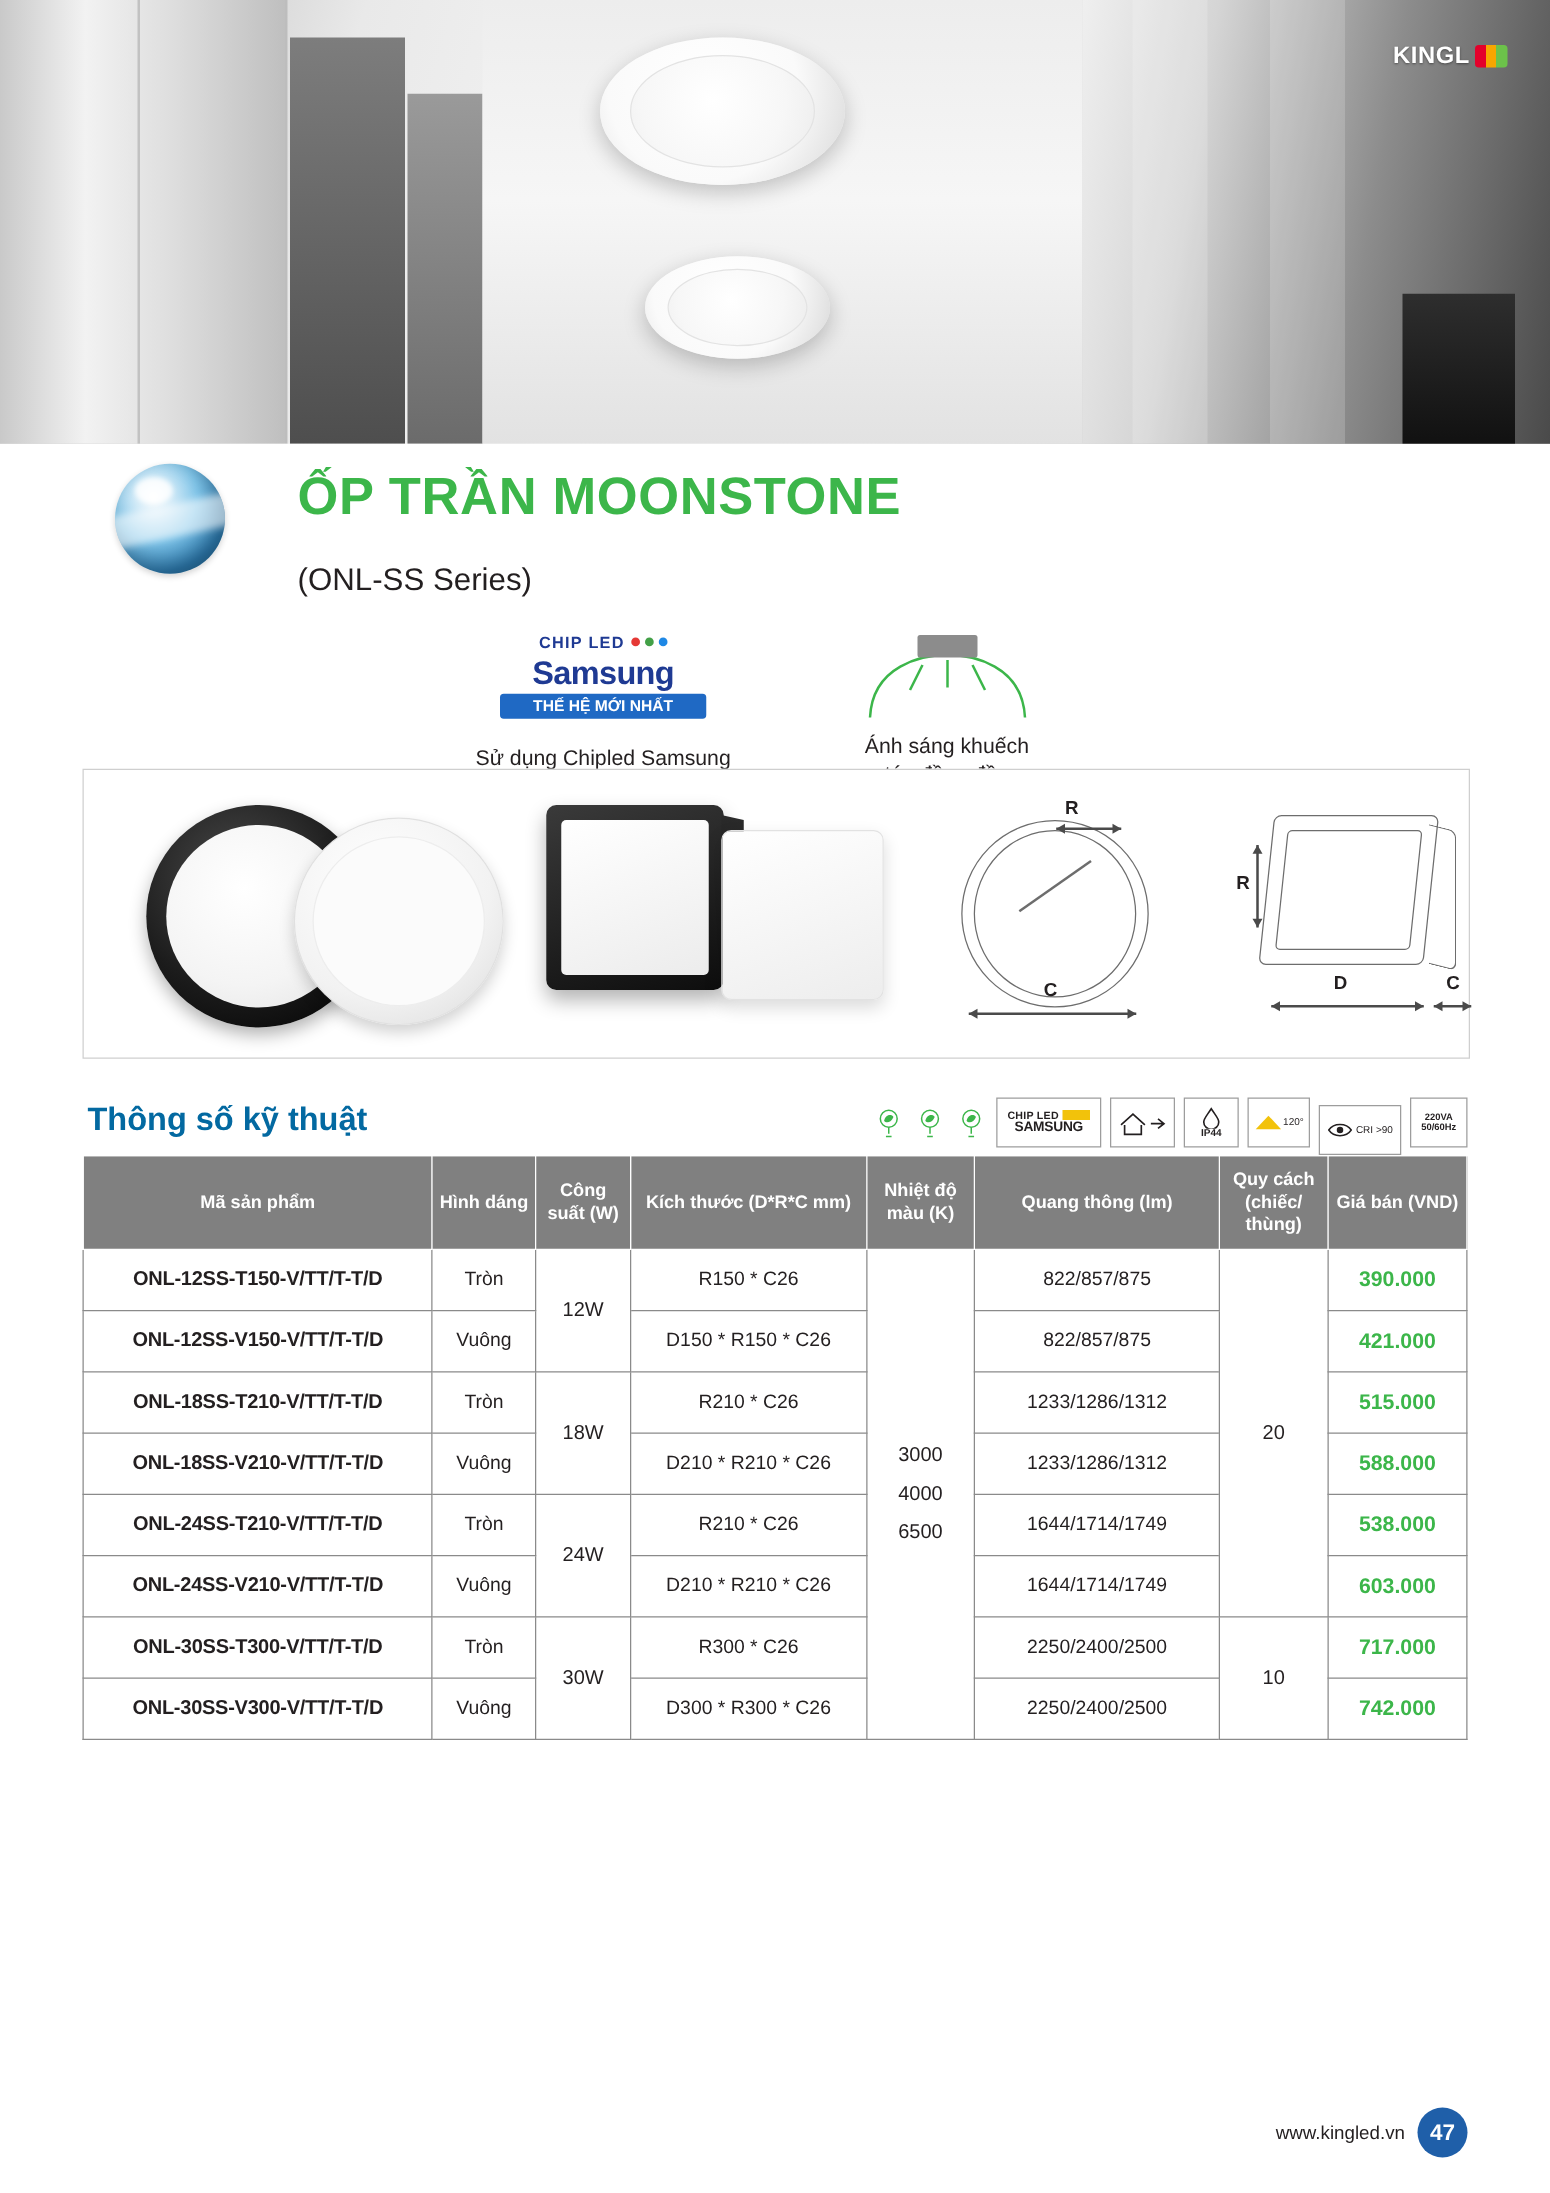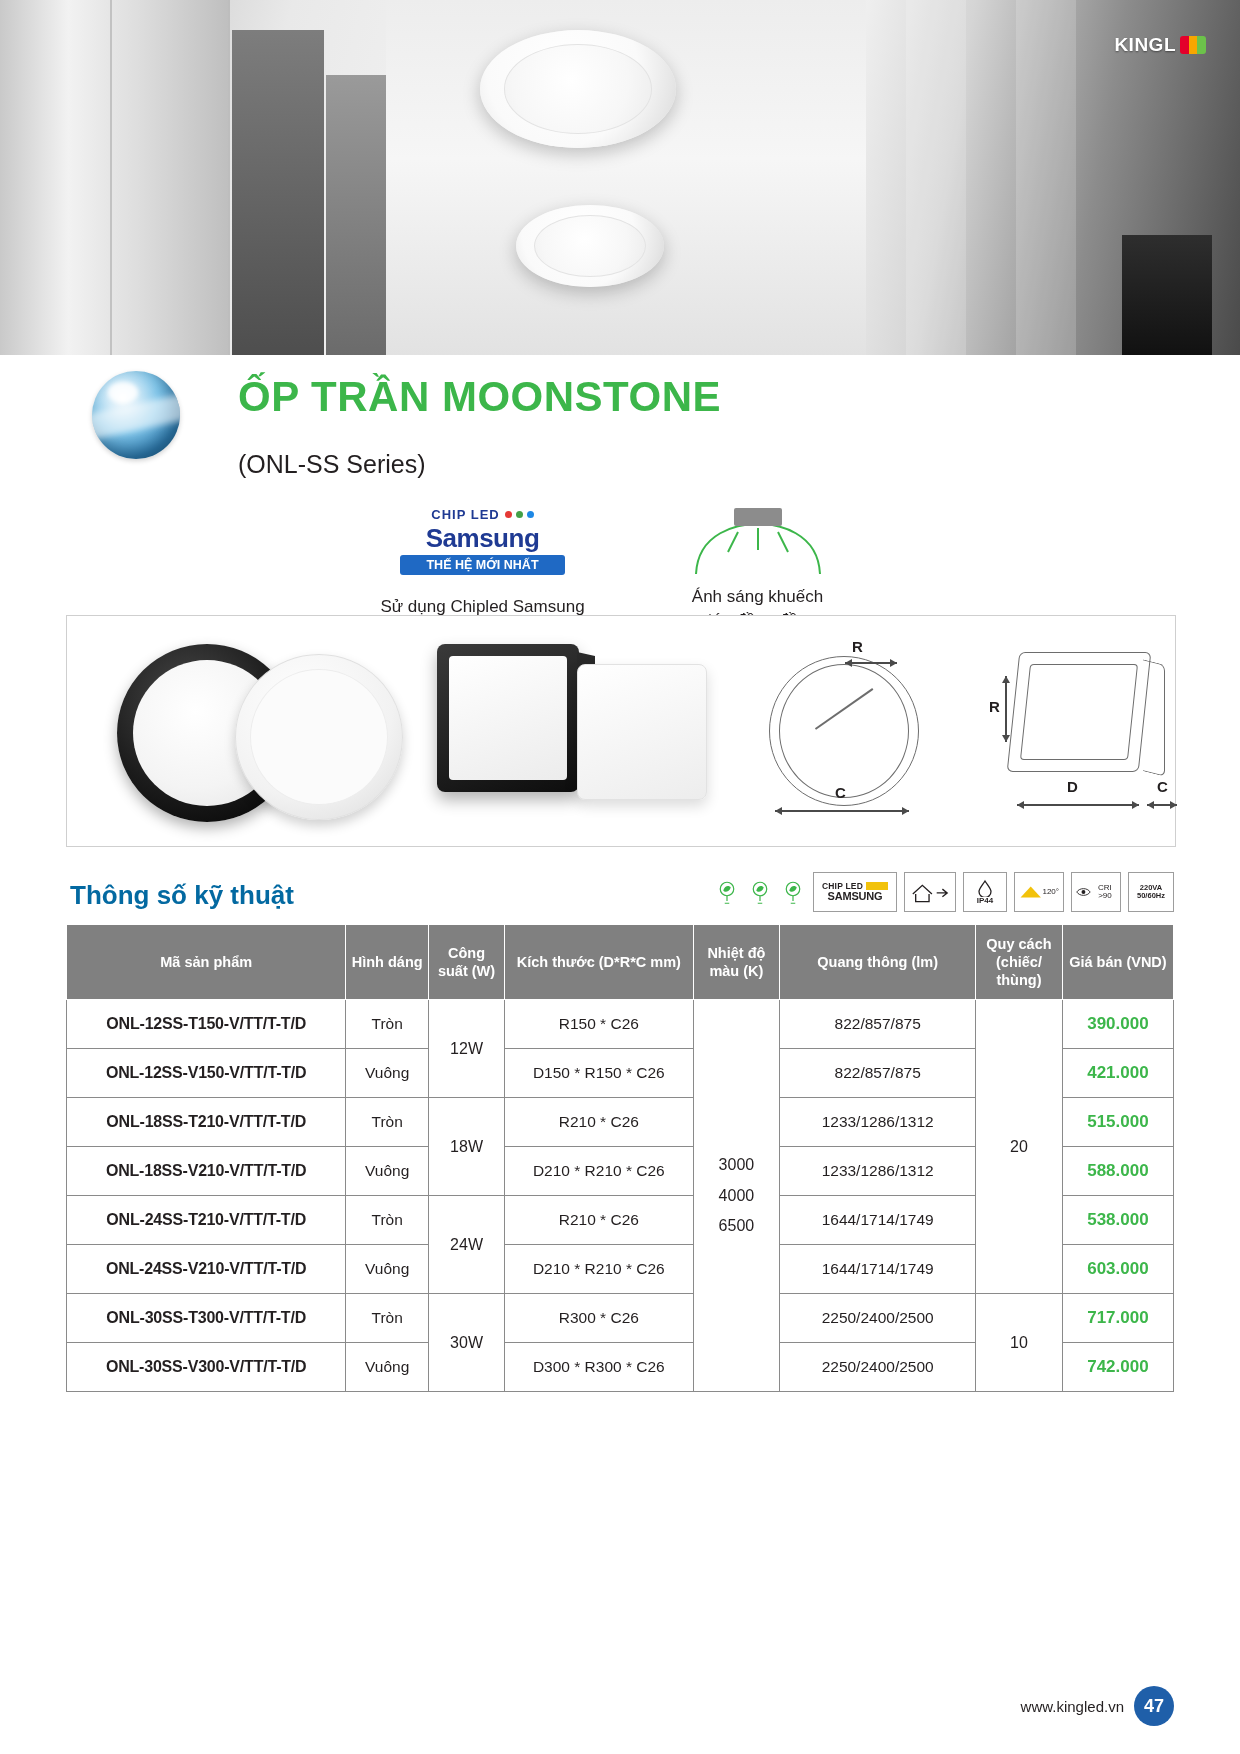--- a/index.html
+++ b/index.html
@@ -264,21 +264,21 @@
     width: 26px; height: 30px; border:none; display:flex; align-items:center; justify-content:center;
   }
   .eco svg { display:block; }
   .ic-samsung { width: 84px; flex-direction:column; }
   .ic-samsung .l1 { font-size: 8.5px; font-weight:700; letter-spacing:.2px; display:flex; align-items:center; gap:3px;}
   .ic-samsung .l1 .sw { width: 22px; height: 8px; background:#f2c20b; display:inline-block; }
   .ic-samsung .l2 { font-size: 11px; font-weight:700; letter-spacing:-.2px; }
   .ic-house { width: 52px; }
   .ic-ip44 { width: 44px; flex-direction:column; font-weight:700; }
   .ic-120 { width: 50px; flex-direction:row; }
-  .ic-cri { width: 50px; }
+  .ic-cri { width: 66px; margin-top: 12px; }
   .ic-220 { width: 46px; flex-direction:column; font-weight:700; font-size:7.5px; }
 
   
   table.spec {
     position:absolute; left: 66px; top: 924px; width: 1108px;
     border-collapse: collapse;
     font-size: 15.5px;
   }
   table.spec th {
     background:#808080; color:#fff; font-weight:700; font-size: 14.5px;

